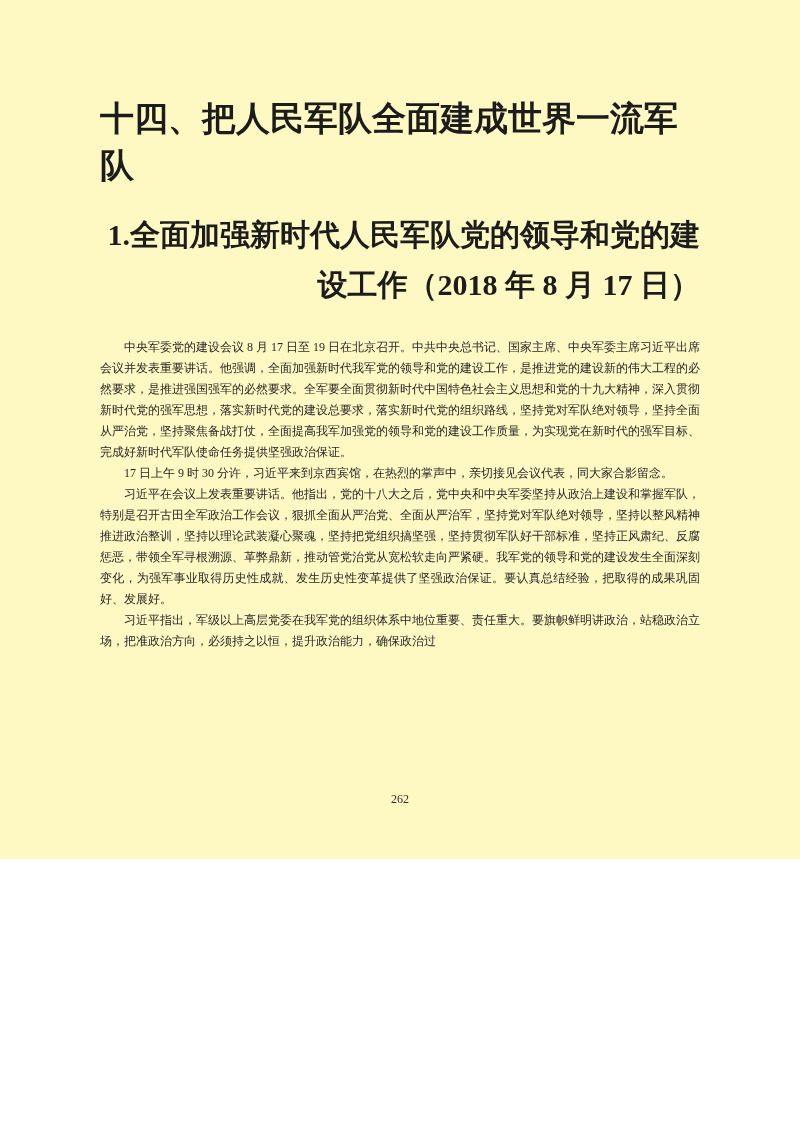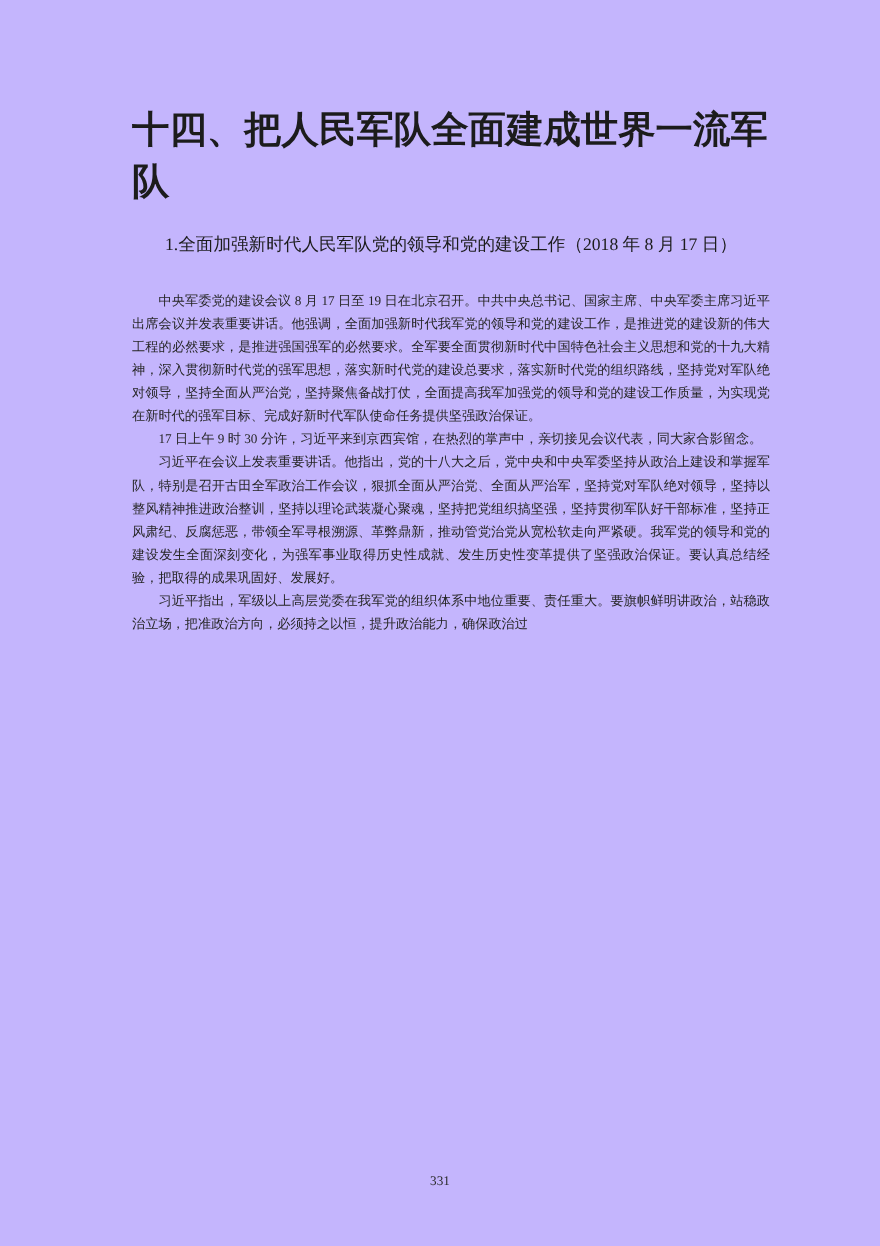--- a/index.html
+++ b/index.html
@@ -3,48 +3,47 @@
 <meta charset="utf-8">
 <style>
   html, body {
     margin: 0;
     padding: 0;
     background: #ffffff;
   }
   .page {
     position: relative;
     width: 800px;
-    height: 1133px;
-    background: #c4b5fd;
+    height: 859px;
+    background: #fef9c3;
     color: #232323;
     font-family: "Liberation Serif", "DejaVu Serif", serif;
     overflow: hidden;
     box-sizing: border-box;
-    padding-left: 20px;
   }
   .content {
     padding: 96px 100px 0 100px;
     box-sizing: border-box;
   }
   .chapter-title {
     margin: 0;
     font-size: 34px;
     line-height: 1.38;
     font-weight: bold;
     color: #1c1c1c;
     text-align: left;
     word-break: break-all;
   }
   .section-title {
     margin: 20px 0 0 0;
-    font-size: 16px;
+    font-size: 30px;
     line-height: 1.68;
-    font-weight: normal;
+    font-weight: bold;
     color: #1c1c1c;
-    text-align: center;
+    text-align: right;
     word-break: break-all;
   }
   .body-text {
     margin-top: 26px;
   }
   .body-text p {
     margin: 0;
     font-size: 12px;
     line-height: 21px;
     text-align: justify;
@@ -75,14 +74,14 @@
 
     <div class="body-text">
       <p>中央军委党的建设会议 8 月 17 日至 19 日在北京召开。中共中央总书记、国家主席、中央军委主席习近平出席会议并发表重要讲话。他强调，全面加强新时代我军党的领导和党的建设工作，是推进党的建设新的伟大工程的必然要求，是推进强国强军的必然要求。全军要全面贯彻新时代中国特色社会主义思想和党的十九大精神，深入贯彻新时代党的强军思想，落实新时代党的建设总要求，落实新时代党的组织路线，坚持党对军队绝对领导，坚持全面从严治党，坚持聚焦备战打仗，全面提高我军加强党的领导和党的建设工作质量，为实现党在新时代的强军目标、完成好新时代军队使命任务提供坚强政治保证。</p>
       <p>17 日上午 9 时 30 分许，习近平来到京西宾馆，在热烈的掌声中，亲切接见会议代表，同大家合影留念。</p>
       <p>习近平在会议上发表重要讲话。他指出，党的十八大之后，党中央和中央军委坚持从政治上建设和掌握军队，特别是召开古田全军政治工作会议，狠抓全面从严治党、全面从严治军，坚持党对军队绝对领导，坚持以整风精神推进政治整训，坚持以理论武装凝心聚魂，坚持把党组织搞坚强，坚持贯彻军队好干部标准，坚持正风肃纪、反腐惩恶，带领全军寻根溯源、革弊鼎新，推动管党治党从宽松软走向严紧硬。我军党的领导和党的建设发生全面深刻变化，为强军事业取得历史性成就、发生历史性变革提供了坚强政治保证。要认真总结经验，把取得的成果巩固好、发展好。</p>
       <p>习近平指出，军级以上高层党委在我军党的组织体系中地位重要、责任重大。要旗帜鲜明讲政治，站稳政治立场，把准政治方向，必须持之以恒，提升政治能力，确保政治过</p>
     </div>
 
   </div>
 
-  <div class="page-number">331</div>
+  <div class="page-number">262</div>
 </div>
 
 </body></html>

